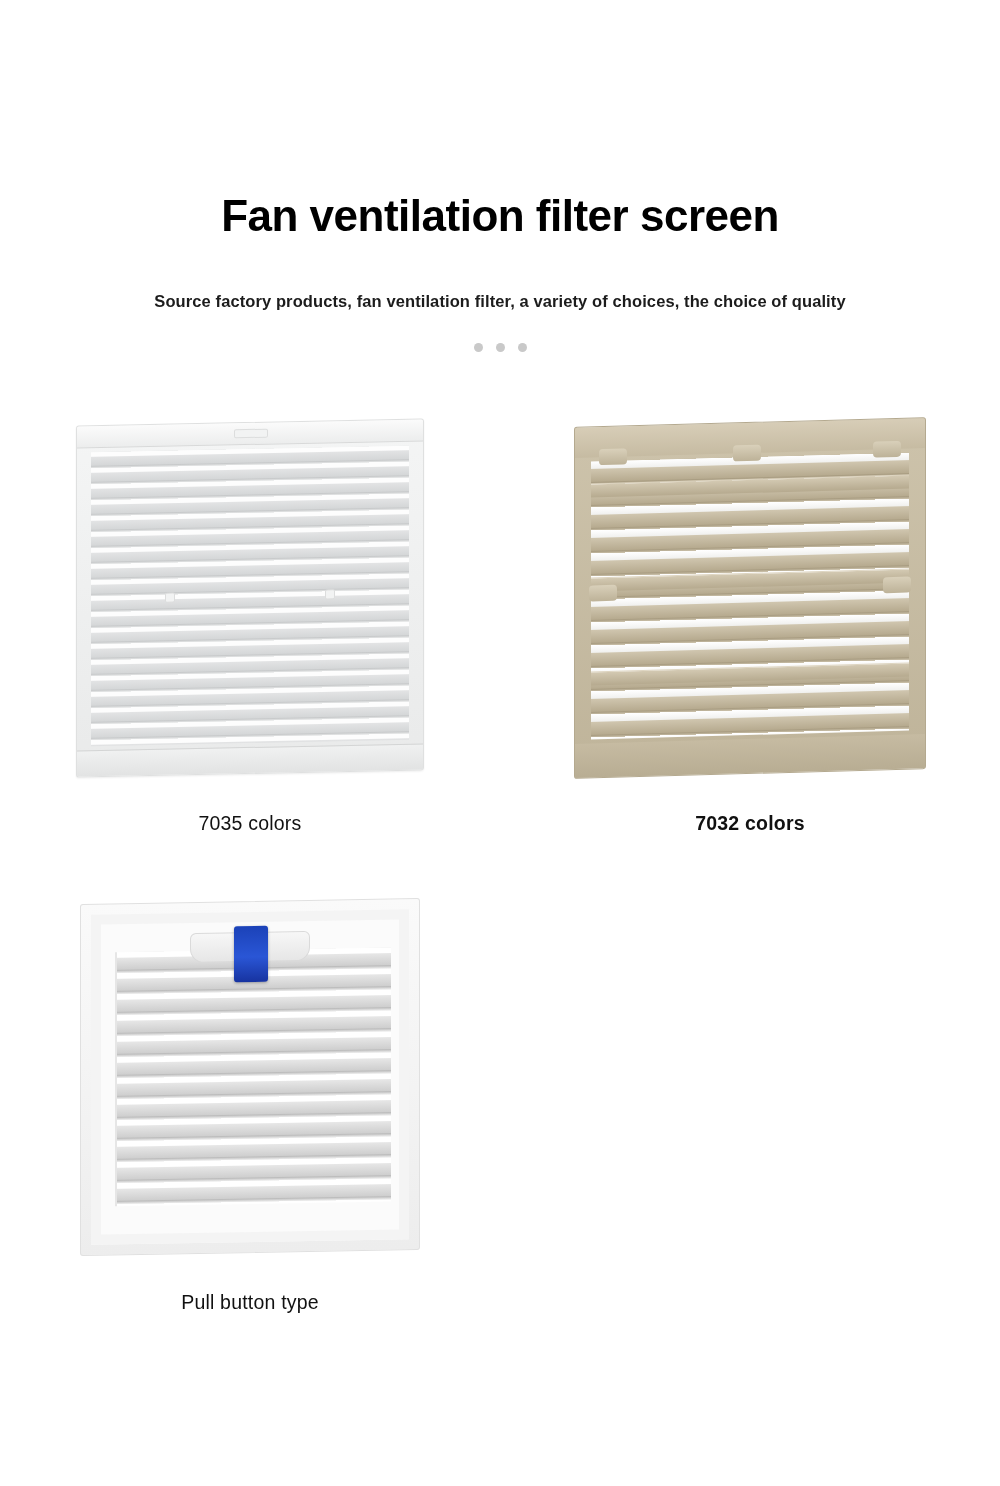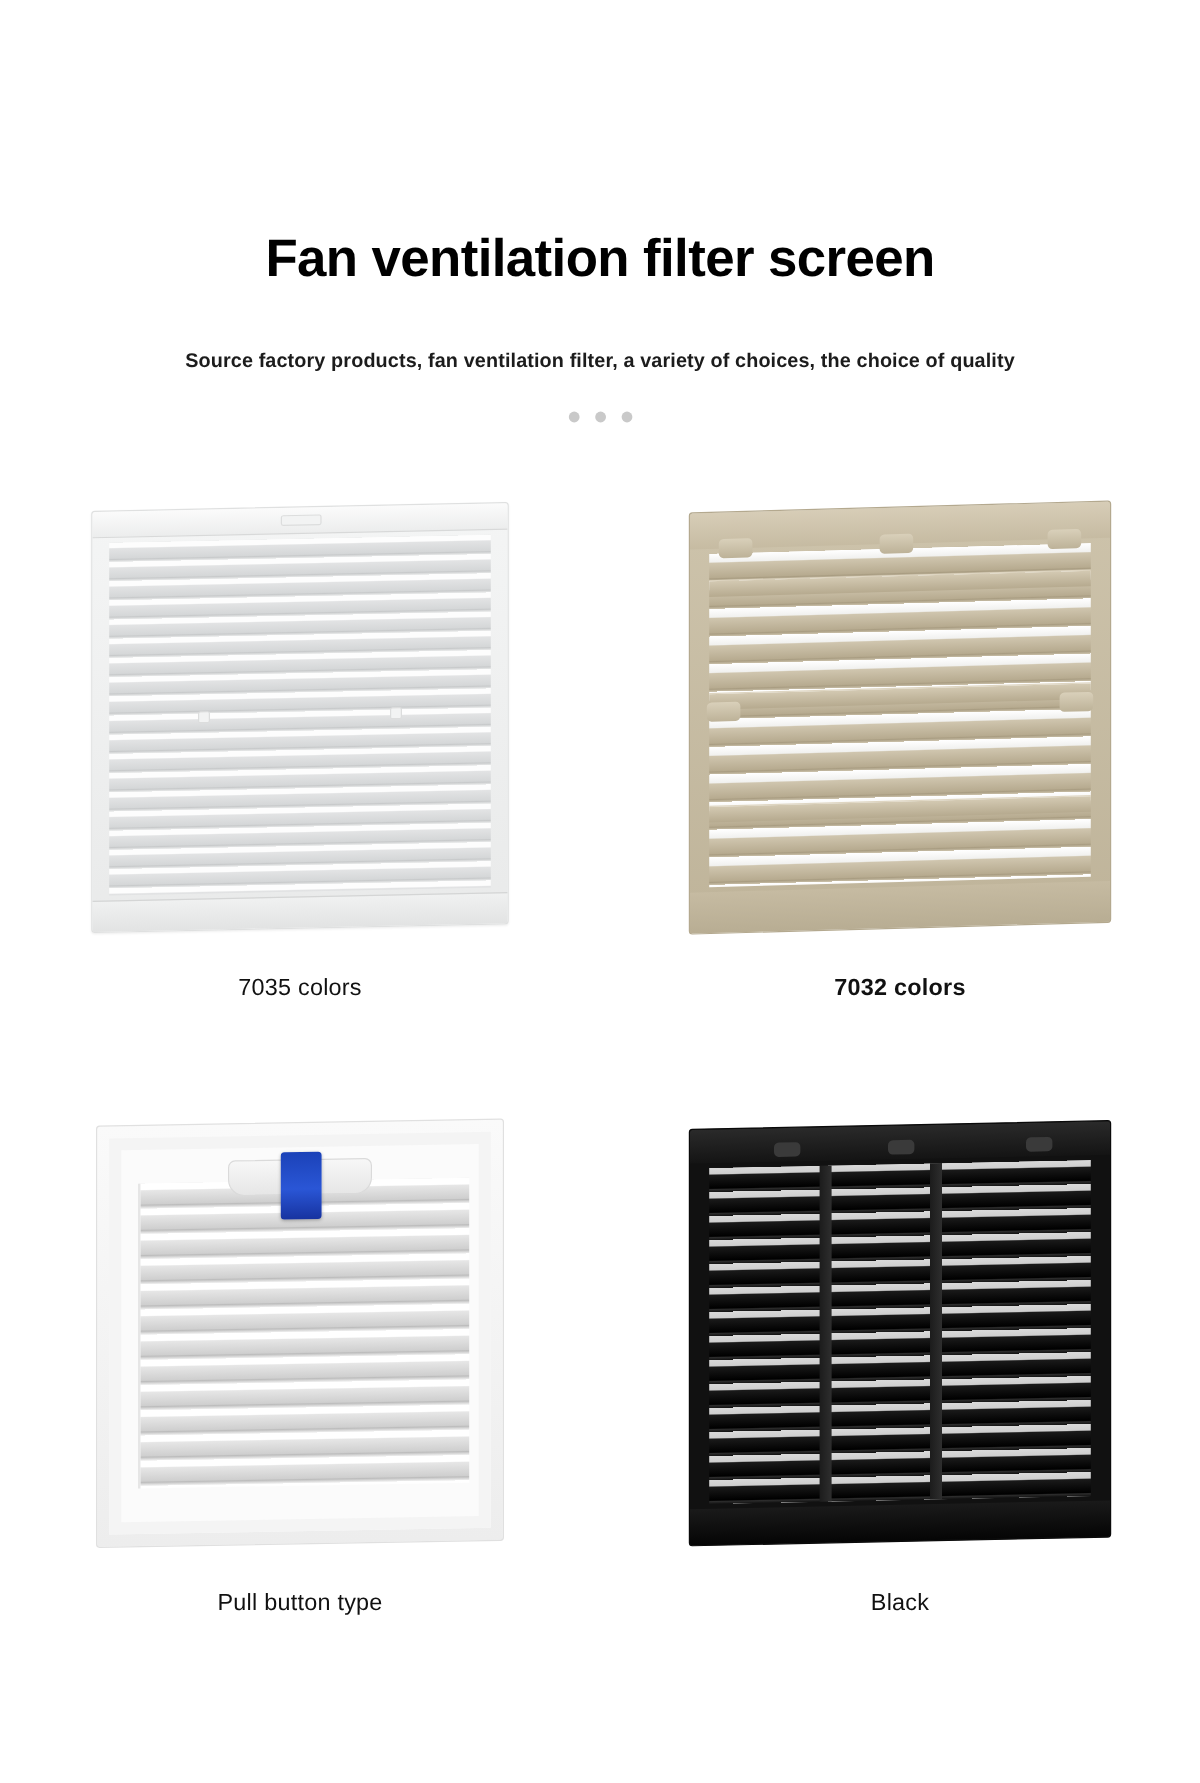--- a/index.html
+++ b/index.html
@@ -46,21 +46,21 @@
     width: 9px; height: 9px;
     border-radius: 50%;
     background: #c9c9c9;
   }
 
   
   .grid {
     margin-top: 66px;
     display: grid;
     grid-template-columns: 1fr 1fr;
-    row-gap: 96px;
+    row-gap: 62px;
   }
   .cell {
     display: flex;
     flex-direction: column;
     align-items: center;
   }
   .img-wrap {
     width: 360px;
     height: 360px;
     display: flex;
@@ -274,29 +274,14 @@
       <div class="grille gpull">
         <div class="bezel"></div>
         <div class="slats"></div>
         <div class="handle"></div>
         <div class="blue-clip"></div>
       </div>
     </div>
     <div class="caption">Pull button type</div>
   </div>
 
-  <div class="cell">
-    <div class="img-wrap">
-      <div class="grille gblack">
-        <div class="frame-top"></div>
-        <div class="inner"></div>
-        <div class="v-rib" style="left:108px;"></div>
-        <div class="v-rib" style="left:200px;"></div>
-        <div class="boss" style="top:12px;left:70px;"></div>
-        <div class="boss" style="top:12px;left:165px;"></div>
-        <div class="boss" style="top:12px;right:48px;"></div>
-        <div class="frame-bottom"></div>
-      </div>
-    </div>
-    <div class="caption">Black</div>
-  </div>
 
 </div>
 
 </body></html>

